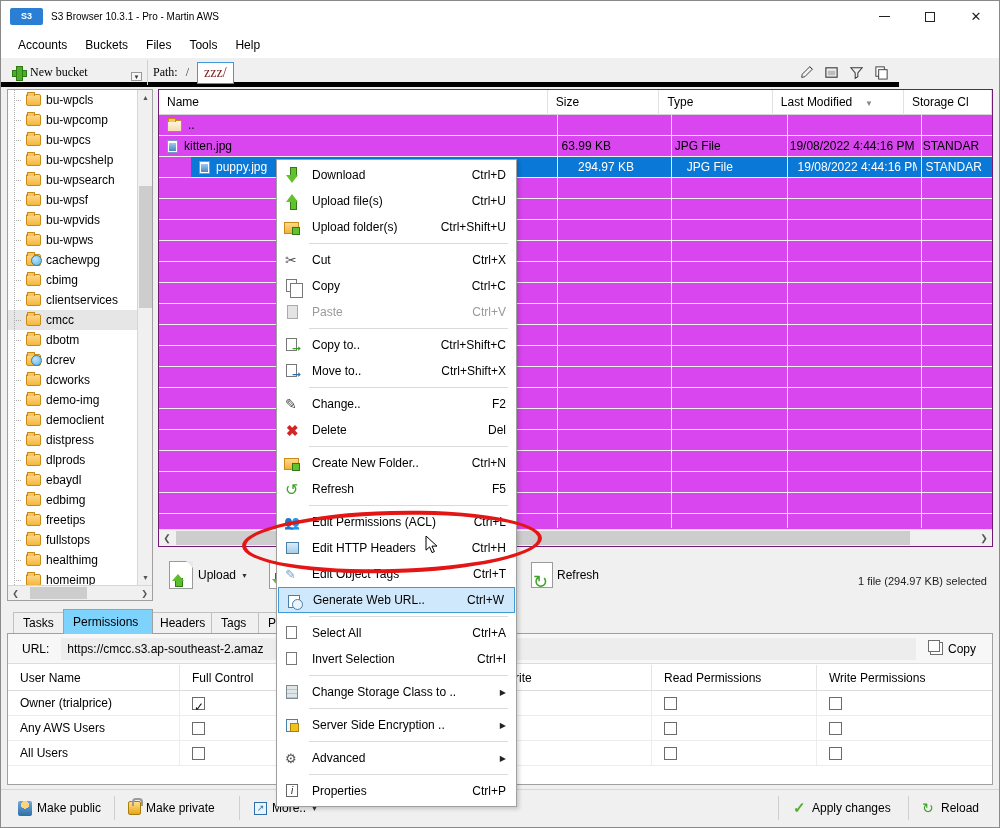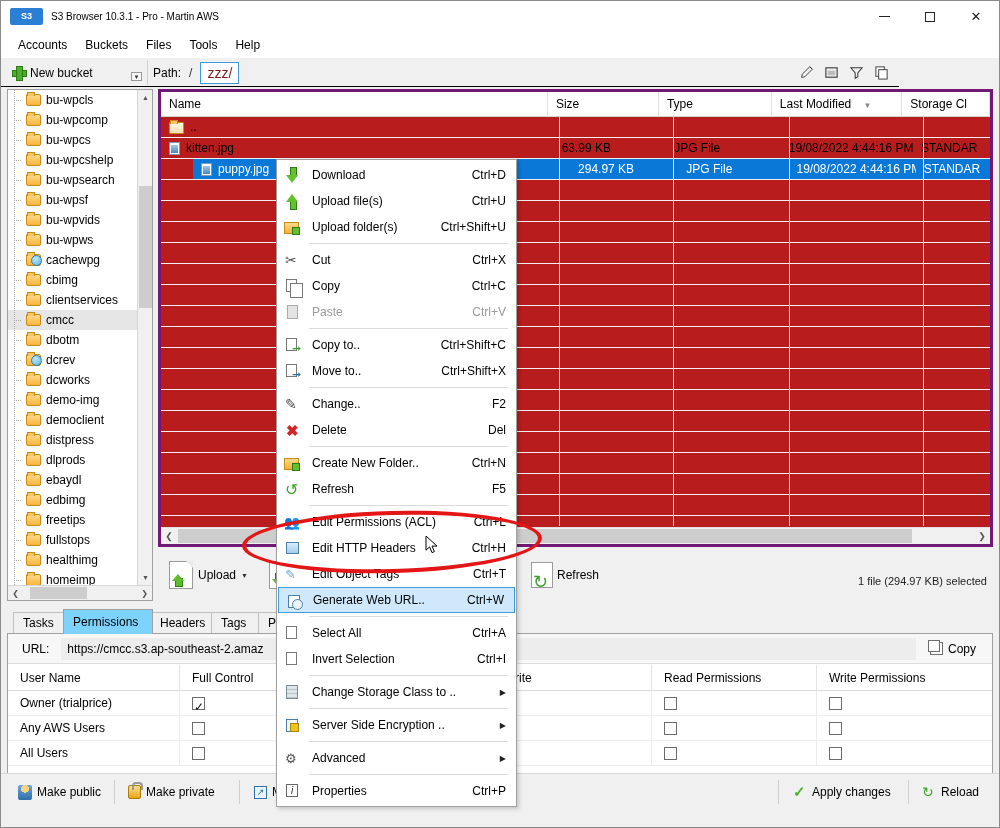--- a/index.html
+++ b/index.html
@@ -49,21 +49,21 @@
     background: #ffffff; display: flex; align-items: center;
     padding-left: 8px;
   }
   .menubar .mi {
     padding: 4px 9px; font-size: 12px; color: #000; cursor: default;
   }
 
   
   .toolbar {
     position: absolute; left: 0; top: 57px; width: 898px; height: 29px;
-    background: #f0f0f0; border-bottom: 1px solid #000000;
+    background: #f0f0f0; border-bottom: 5px solid #000000; font-family: Liberation Serif, serif;
   }
   .newbucket {
     position: absolute; left: 5px; top: 3px; height: 23px;
     display: flex; align-items: center; padding: 0 6px; font-size: 12px;
   }
   .plus-icon {
     position: relative; width: 13px; height: 13px; margin-right: 5px;
   }
   .plus-icon::before, .plus-icon::after {
     content:""; position:absolute; background:#4caf2a; border:1px solid #2f7a14;
@@ -151,21 +151,21 @@
   }
   .hscroll .arrow.left { left:0; }
   .hscroll .arrow.right { right:0; }
   .hscroll .thumb {
     position:absolute; top:1px; height:12px; background:#cdcdcd;
   }
 
   
   .filelist {
     position: absolute; left: 157px; top: 88px; right: 6px; height: 458px;
-    background: #b91c1c; border: 3px solid #701a75; overflow: hidden;
+    background: #d946ef; border: 1px solid #701a75; overflow: hidden;
   }
   .fl-header {
     display: flex; height: 25px; background: #ffffff;
     border-bottom: 1px solid #d4d4d4; align-items: center;
   }
   .fl-header .hc {
     height: 25px; line-height: 25px; padding-left: 8px; font-size: 12px;
     border-right: 1px solid #e2e2e2; position: relative; overflow: hidden;
     white-space: nowrap;
   }
@@ -297,21 +297,21 @@
   .cbx {
     width: 13px; height: 13px; border:1px solid #6b6b6b; background:#fff;
     display:inline-block; position:relative; vertical-align:middle;
   }
   .cbx.on::after {
     content:"\2713"; position:absolute; left:1px; top:-3px; font-size:12px; color:#111;
   }
 
   
   .bottombar {
-    position:absolute; left:0; bottom:16px; width:998px; height: 38px;
+    position:absolute; left:0; bottom:0; width:998px; height: 38px;
     background:#f0f0f0; border-top:1px solid #d7d7d7;
   }
   .bb-btn {
     position:absolute; top: 5px; height: 26px; display:flex; align-items:center;
     padding: 0 7px; font-size: 12px;
   }
   .bb-div { position:absolute; top:6px; width:1px; height:24px; background:#cfcfcf; }
   .ic-public {
     width:14px; height:15px; margin-right:5px; flex:none; position:relative;
     background: radial-gradient(circle at 50% 25%, #ffd27f 0 4px, transparent 4px),

